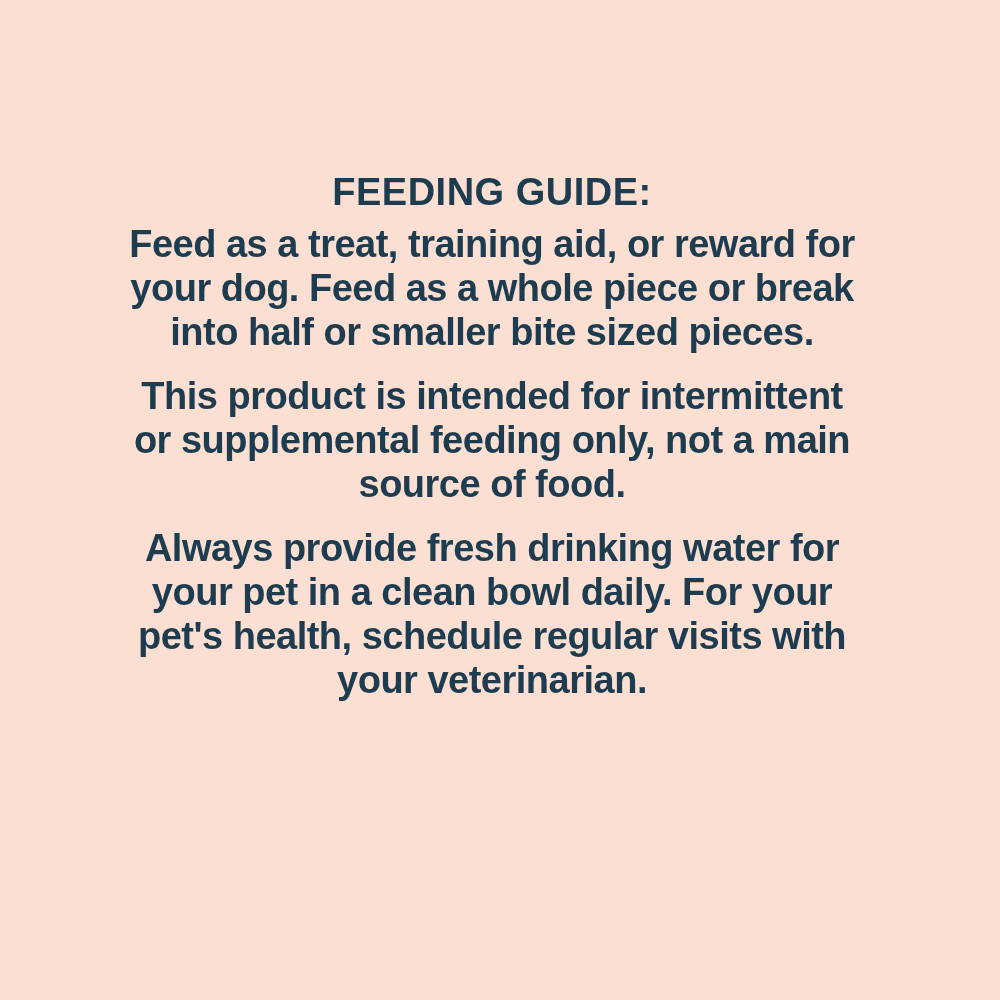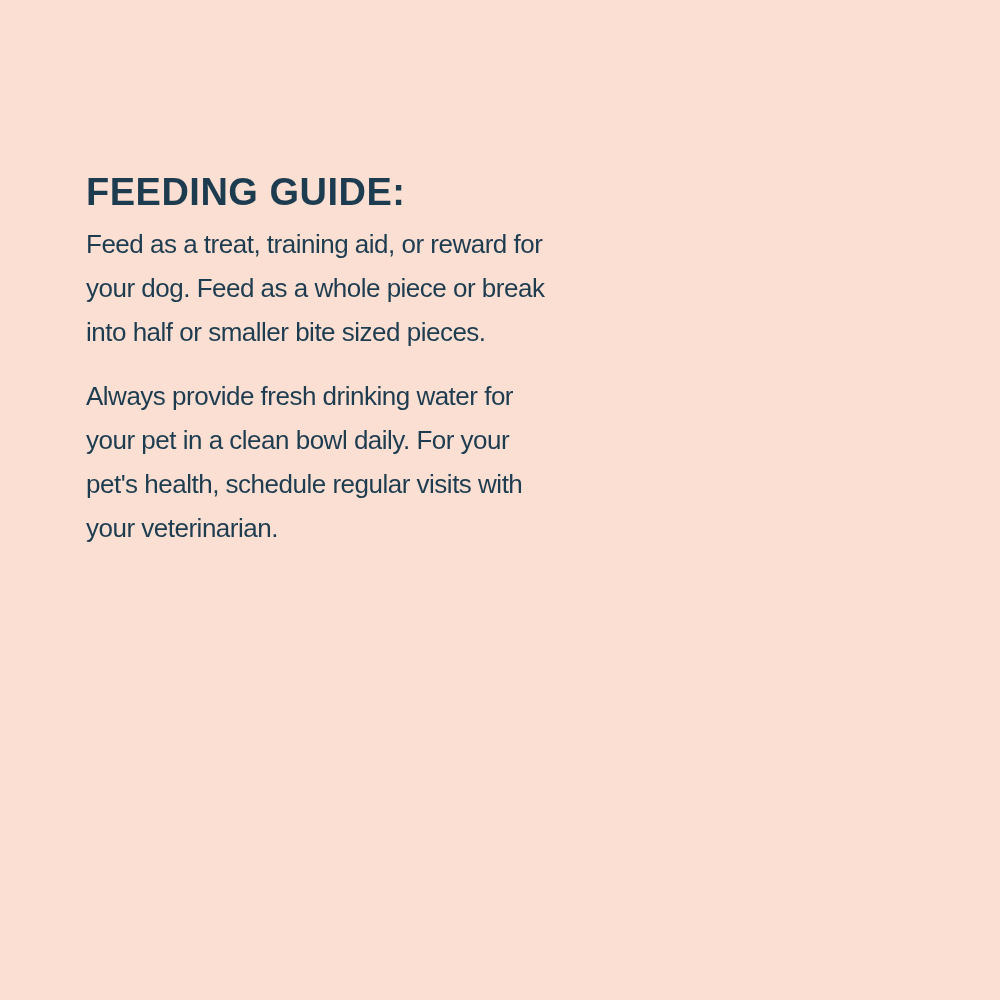--- a/index.html
+++ b/index.html
@@ -7,49 +7,53 @@
     padding: 0;
     width: 1000px;
     height: 1000px;
     overflow: hidden;
     background: #FADFD2;
     font-family: "Liberation Sans", sans-serif;
     color: #1D3C50;
   }
   .panel {
     position: absolute;
-    left: 86px;
+    left: 92px;
     top: 170px;
     width: 800px;
+    text-align: center;
   }
   .heading {
     margin: 0 0 8px 0;
     font-size: 38px;
     line-height: 44px;
     font-weight: 700;
     letter-spacing: 0.5px;
     white-space: pre;
   }
   .para {
     margin: 0 0 20px 0;
-    font-size: 26px;
+    font-size: 38px;
     line-height: 44px;
-    font-weight: 400;
+    font-weight: 700;
     letter-spacing: -0.5px;
     white-space: pre;
   }
   .para:last-child {
     margin-bottom: 0;
   }
 </style>
 </head>
 <body style="background: rgb(250, 223, 210); color: rgb(29, 60, 80);">
 
 <div class="panel">
   <h1 class="heading">FEEDING GUIDE:</h1>
   <p class="para">Feed as a treat, training aid, or reward for
 your dog. Feed as a whole piece or break
 into half or smaller bite sized pieces.</p>
+  <p class="para">This product is intended for intermittent
+or supplemental feeding only, not a main
+source of food.</p>
   <p class="para">Always provide fresh drinking water for
 your pet in a clean bowl daily. For your
 pet's health, schedule regular visits with
 your veterinarian.</p>
 </div>
 
 </body></html>

